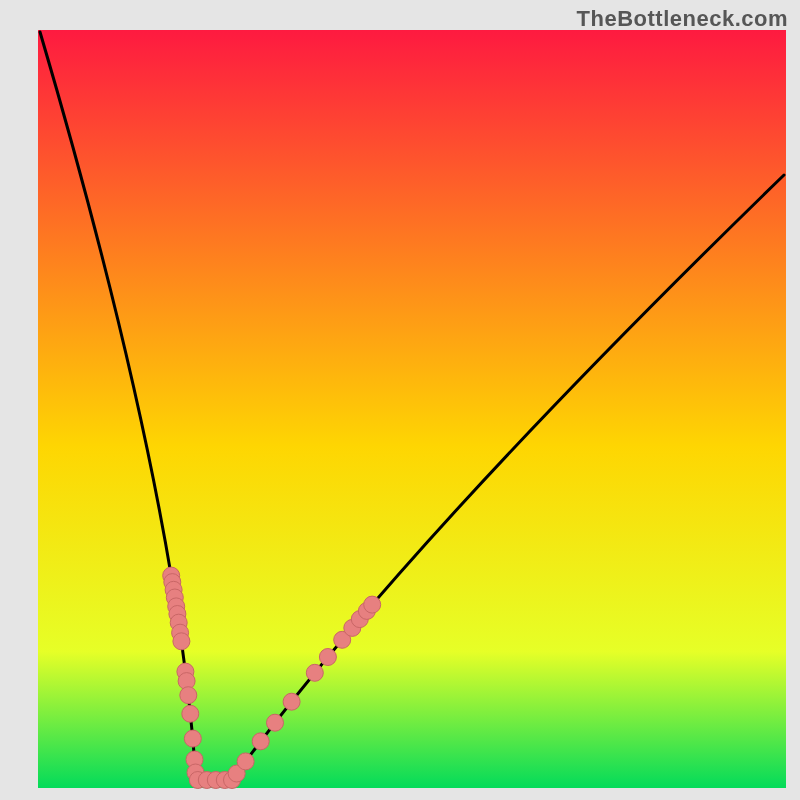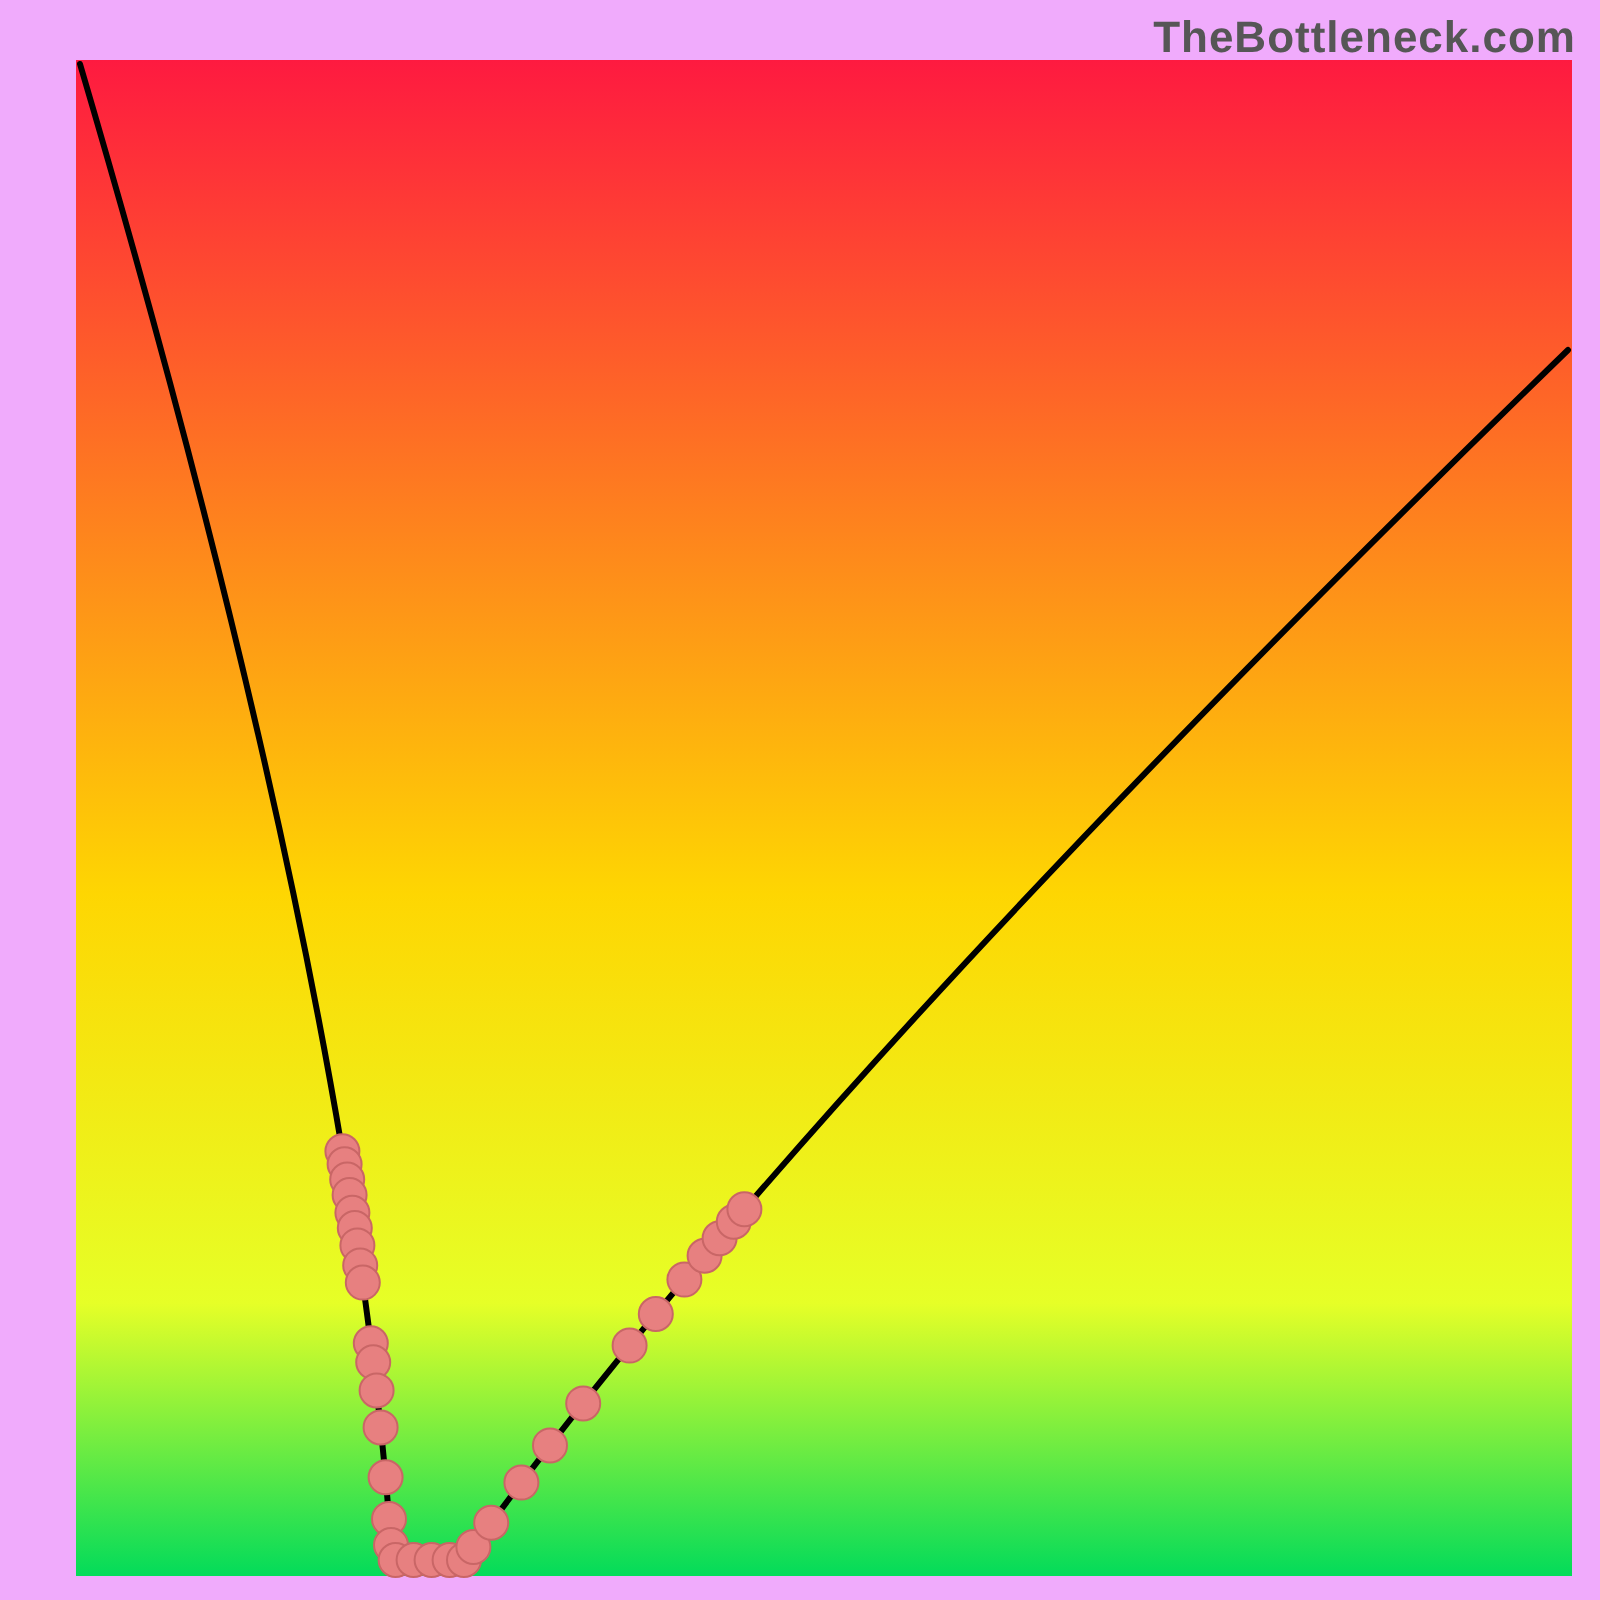--- a/index.html
+++ b/index.html
@@ -7,21 +7,21 @@
     padding: 0;
     width: 800px;
     height: 800px;
     background: #000;
     overflow: hidden;
   }
   .frame {
     position: relative;
     width: 800px;
     height: 800px;
-    background: #f0abfc;
+    background: #e5e5e5;
   }
   .watermark {
     position: absolute;
     top: 6px;
     right: 12px;
     font-family: Arial, Helvetica, sans-serif;
     font-size: 22px;
     font-weight: 600;
     color: #565656;
     letter-spacing: 0.5px;

